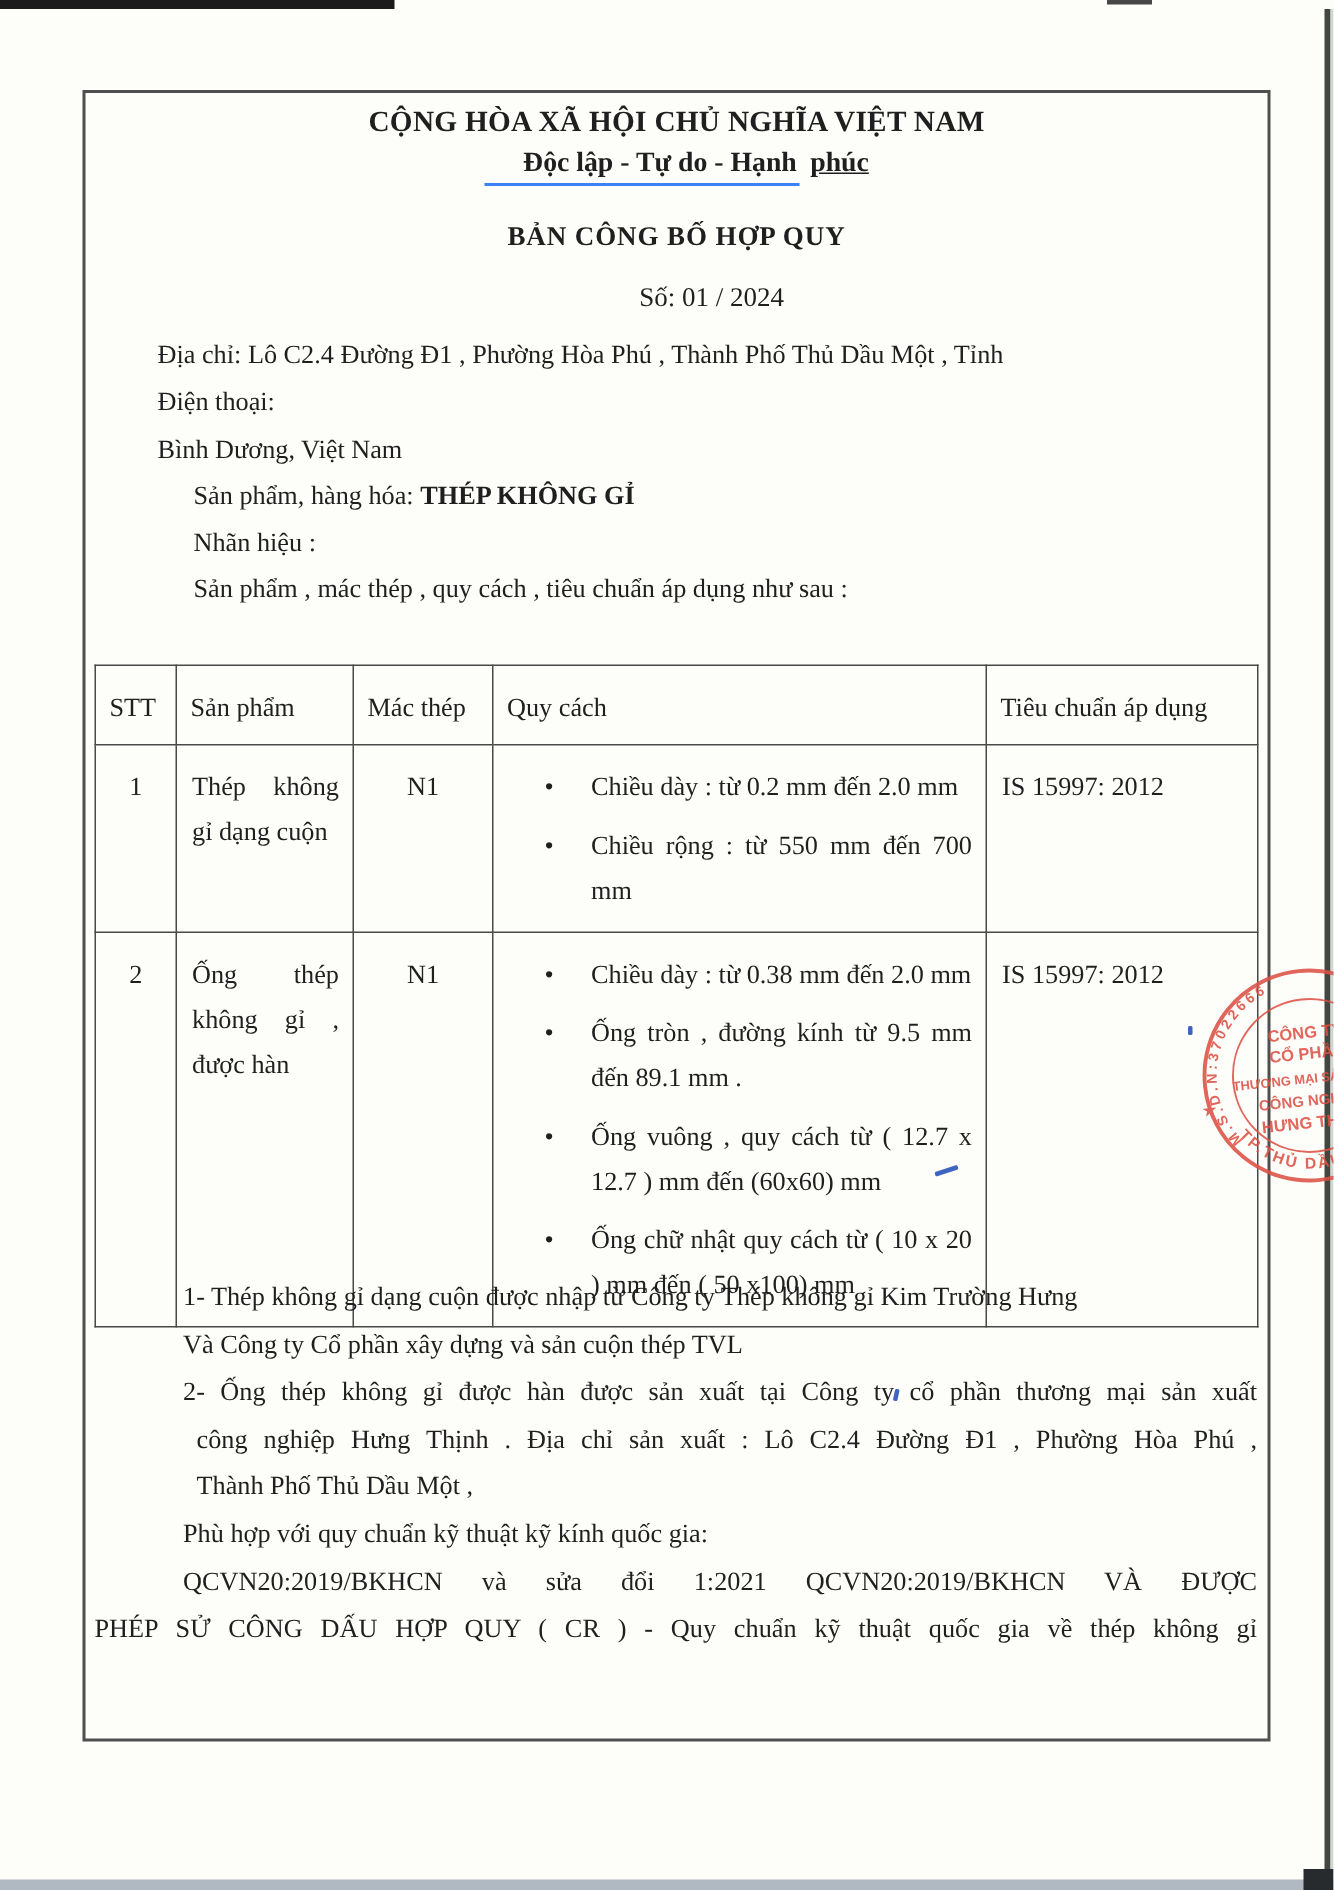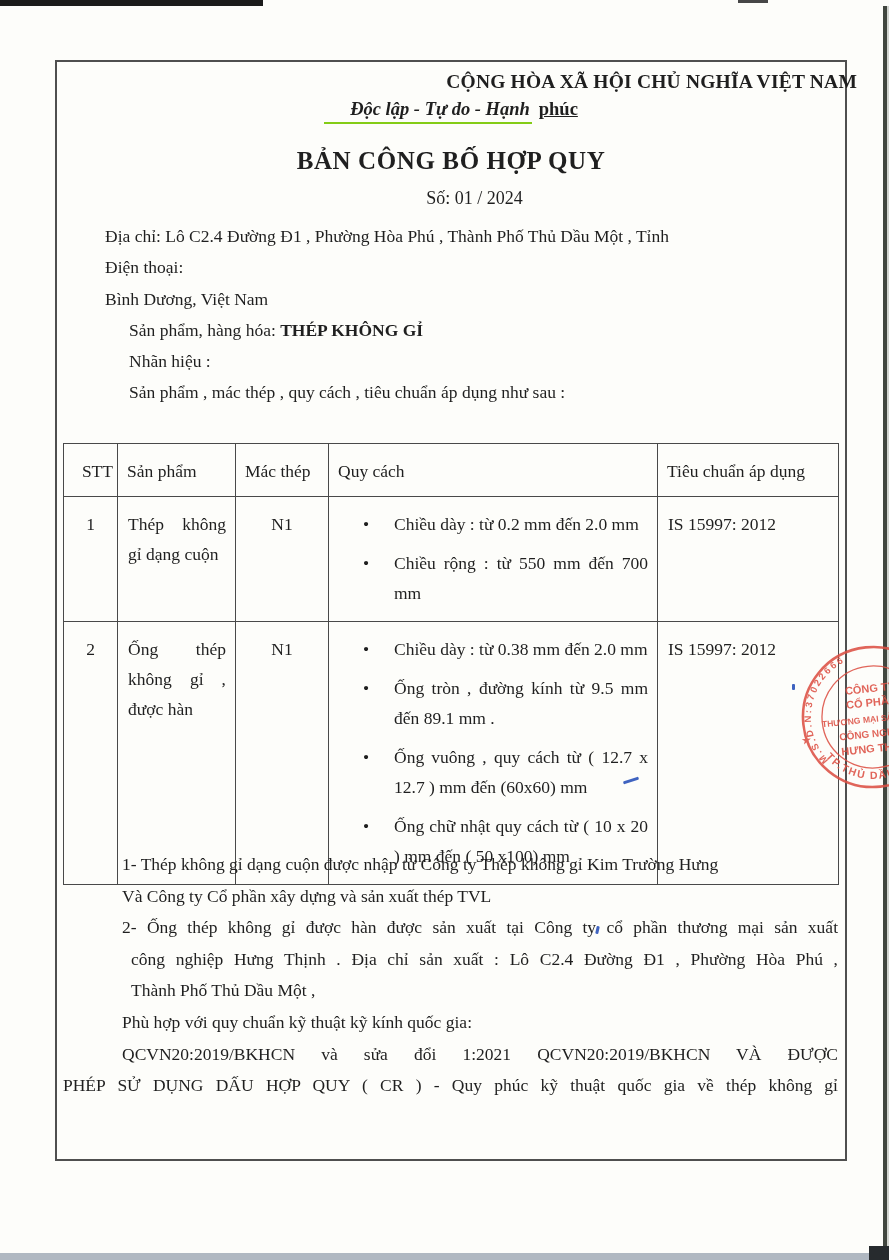--- a/index.html
+++ b/index.html
@@ -14,36 +14,36 @@
   .bar-topleft{left:0;top:0;width:263px;height:6px;background:#1b1b1b;}
   .dash-top{left:738px;top:0;width:30px;height:3px;background:#474747;}
   .edge-right-dark{left:883px;top:6px;width:4px;height:1254px;background:#41463f;}
   .edge-right-light{left:887px;top:6px;width:2px;height:1254px;background:#d2d5d0;}
   .bar-bottom{left:0;top:1253px;width:889px;height:7px;background:#b0b8c1;}
   .sq-bottomright{left:869px;top:1246px;width:20px;height:14px;background:#272b2e;}
   .speck{background:#3f63c0;border-radius:1px;}
   
   .page-border{left:55px;top:60px;width:792px;height:1101px;border:2px solid #4f4f4f;box-sizing:border-box;background:transparent;}
   
-  .nat1{left:65px;top:71px;width:792px;text-align:right;font-size:19.5px;font-weight:bold;letter-spacing:.2px;}
+  .nat1{left:55px;top:71px;width:792px;text-align:center;font-size:19.5px;font-weight:bold;letter-spacing:.2px;}
   .nat2{left:55px;top:99px;width:792px;text-align:center;font-size:18.5px;font-weight:bold;}
-  .nat2 .u{border-bottom:2px solid #84cc16;padding:0 2px 3px 26px;font-style:italic;}
+  .nat2 .u{border-bottom:2px solid #3b82f6;padding:0 2px 3px 26px;}
   .nat2 .tail{margin-left:7px;text-decoration:underline;}
-  .doc-title{left:55px;top:147px;width:792px;text-align:center;font-size:25px;font-weight:bold;letter-spacing:.6px;}
+  .doc-title{left:55px;top:147px;width:792px;text-align:center;font-size:18px;font-weight:bold;letter-spacing:.6px;}
   .doc-no{left:55px;top:188px;width:839px;text-align:center;font-size:18px;}
   
   .intro{left:105px;top:221px;width:700px;font-size:17.5px;line-height:31.3px;}
   .intro .sub{margin-left:24px;}
   .bold{font-weight:bold;}
   
   table.spec{position:absolute;left:63px;top:443px;width:775px;border-collapse:collapse;table-layout:fixed;font-size:17.5px;}
   table.spec th,table.spec td{border:1.6px solid #494949;vertical-align:top;font-weight:normal;line-height:30px;}
   col.c1{width:54px;}col.c2{width:118px;}col.c3{width:93px;}col.c4{width:329px;}col.c5{width:181px;}
   tr.hdr th{height:42px;text-align:left;padding:6px 4px 4px 9px;vertical-align:middle;}
-  tr.hdr th.center{text-align:right;padding-left:0;}
+  tr.hdr th.center{text-align:center;padding-left:0;}
   td.cstt{text-align:center;padding-top:12px;}
   td.cprod{padding:12px 9px 4px 10px;text-align:justify;}
   td.cgrade{text-align:center;padding-top:12px;}
   td.cspec{padding:12px 5px 4px 0;}
   td.cstd{padding:12px 4px 4px 10px;}
   tr.r1 td{height:100px;}
   tr.r2 td{height:231px;}
   .spec-item{display:flex;margin:0 0 9px 30px;}
   .spec-item .blt{width:31px;flex:0 0 31px;text-align:left;padding-left:4px;}
   .spec-item .txt{flex:1;text-align:justify;padding-right:4px;}
@@ -144,27 +144,27 @@
         <span class="txt">Ống chữ nhật quy cách từ ( 10 x 20 ) mm đến ( 50 x100) mm</span>
       </div>
     </td>
     <td class="cstd">IS 15997: 2012</td>
   </tr>
 </tbody>
   </table>
 
 <div class="abs notes">
   <div class="ind1">1- Thép không gỉ dạng cuộn được nhập từ Công ty Thép không gỉ Kim Trường Hưng</div>
-  <div class="ind1">Và Công ty Cổ phần xây dựng và sản xuất thép TVL</div>
+  <div class="ind1">Và Công ty Cổ phần xây dựng và sản cuộn thép TVL</div>
   <div class="ind1 jfull">2- Ống thép không gỉ được hàn được sản xuất tại Công ty cổ phần thương mại sản xuất</div>
   <div class="ind2 jfull">công nghiệp Hưng Thịnh . Địa chỉ sản xuất : Lô C2.4 Đường Đ1 , Phường Hòa Phú ,</div>
   <div class="ind2">Thành Phố Thủ Dầu Một ,</div>
   <div class="ind1">Phù hợp với quy chuẩn kỹ thuật kỹ kính quốc gia:</div>
   <div class="ind1 jfull">QCVN20:2019/BKHCN và sửa đổi 1:2021 QCVN20:2019/BKHCN VÀ ĐƯỢC</div>
-  <div class="jfull">PHÉP SỬ DỤNG DẤU HỢP QUY ( CR ) - Quy phúc kỹ thuật quốc gia về thép không gỉ</div>
+  <div class="jfull">PHÉP SỬ CÔNG DẤU HỢP QUY ( CR ) - Quy chuẩn kỹ thuật quốc gia về thép không gỉ</div>
 </div>
 
 <div class="abs stamp">
   <svg width="200" height="200" viewBox="0 0 200 200">
     <g transform="rotate(-6 100 100)" fill="#dd5145" stroke="none">
       <circle cx="100" cy="100" r="70" fill="none" stroke="#dd5145" stroke-width="2.6"></circle>
       <circle cx="100" cy="100" r="51" fill="none" stroke="#dd5145" stroke-width="1.3"></circle>
       <defs>
         <path id="arcTop" d="M 52.5 139.9 A 62 62 0 1 1 158.3 121.2" fill="none"></path>
         <path id="arcBot" d="M 43.8 126.2 A 62 62 0 0 0 156.2 126.2" fill="none"></path>

